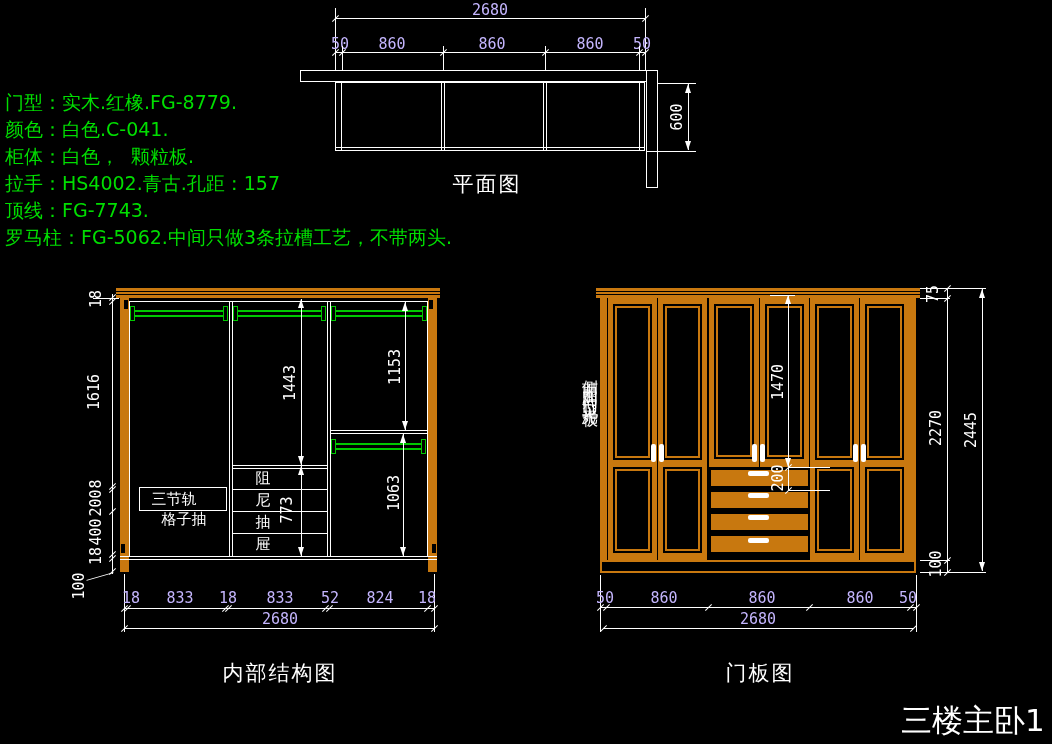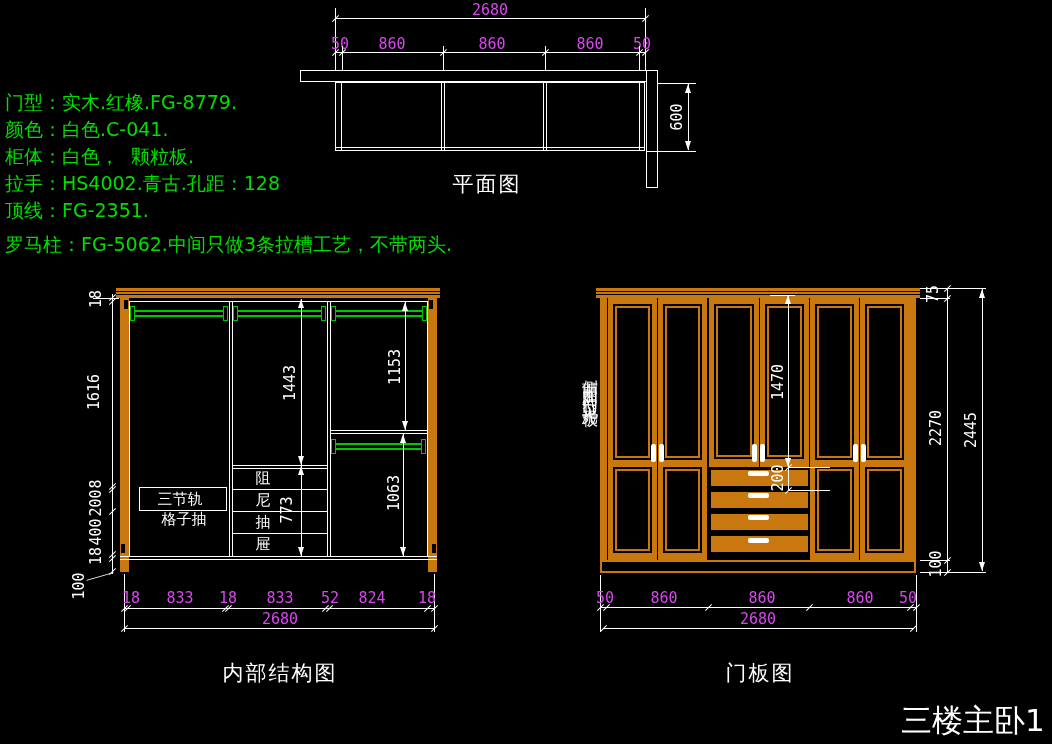--- a/index.html
+++ b/index.html
@@ -9,21 +9,21 @@
     background: #000; overflow: hidden;
     font-family: "DejaVu Sans","Liberation Sans",sans-serif;
   }
   .a  { position:absolute; }
   .hl { position:absolute; height:1px; background:#fff; }
   .vl { position:absolute; width:1px; background:#fff; }
   .bx { position:absolute; border:1px solid #fff; background:#000; }
   .or { position:absolute; background:#c8780f; }
   .blk{ position:absolute; background:#000; }
   
-  .dc { position:absolute; color:#d946ef; font:15px "DejaVu Sans Mono","Liberation Mono",monospace;
+  .dc { position:absolute; color:#c4b5fd; font:15px "DejaVu Sans Mono","Liberation Mono",monospace;
         white-space:nowrap; transform:translate(-50%,-50%); }
   
   .dv { position:absolute; color:#fff; font:15px "DejaVu Sans Mono","Liberation Mono",monospace;
         white-space:nowrap; transform:translate(-50%,-50%) rotate(-90deg); }
   
   .lb { position:absolute; color:#fff; font-size:15px; white-space:nowrap;
         transform:translate(-50%,-50%); font-family:"DejaVu Sans","Liberation Sans",sans-serif; }
   .ttl{ position:absolute; color:#fff; font-size:21px; white-space:nowrap;
         transform:translate(-50%,-50%); letter-spacing:2px; }
   .tk { position:absolute; width:9px; height:1px; background:#fff; transform:rotate(-45deg); }
@@ -42,23 +42,23 @@
 </style>
 </head>
 <body>
 
 <div id="canvas">
 
   <div>
     <div class="spec" style="top:90px">门型：实木.红橡.FG-8779.</div>
     <div class="spec" style="top:117px">颜色：白色.C-041.</div>
     <div class="spec" style="top:144px">柜体：白色，  颗粒板.</div>
-    <div class="spec" style="top:171px">拉手：HS4002.青古.孔距：128</div>
-    <div class="spec" style="top:198px">顶线：FG-2351.</div>
-    <div class="spec" style="top:232px">罗马柱：FG-5062.中间只做3条拉槽工艺，不带两头.</div>
+    <div class="spec" style="top:171px">拉手：HS4002.青古.孔距：157</div>
+    <div class="spec" style="top:198px">顶线：FG-7743.</div>
+    <div class="spec" style="top:225px">罗马柱：FG-5062.中间只做3条拉槽工艺，不带两头.</div>
   </div>
 
   <div>
 
     <span class="dc" style="left:490px;top:10px">2680</span>
     <div class="hl" style="left:335px;top:18px;width:310px"></div>
     <div class="tk" style="left:331px;top:18px"></div>
     <div class="tk" style="left:641px;top:18px"></div>
     <div class="vl" style="left:335px;top:8px;height:63px"></div>
     <div class="vl" style="left:645px;top:8px;height:63px"></div>
@@ -133,21 +133,21 @@
     <div class="rod" style="left:336px;top:310px;width:86px"></div>
     <div class="re" style="left:422px;top:306px"></div>
 
     <div class="hl" style="left:330px;top:430px;width:98px"></div>
     <div class="hl" style="left:330px;top:433px;width:98px"></div>
     <div class="re" style="left:331px;top:439px"></div>
     <div class="rod" style="left:336px;top:443px;width:85px"></div>
     <div class="re" style="left:421px;top:439px"></div>
 
     <div class="bx" style="left:139px;top:487px;width:88px;height:24px"></div>
-    <span class="lb" style="left:180px;top:499px">三节轨</span>
+    <span class="lb" style="left:174px;top:499px">三节轨</span>
     <span class="lb" style="left:184px;top:519px">格子抽</span>
 
     <div class="hl" style="left:232px;top:465px;width:95px"></div>
     <div class="hl" style="left:232px;top:468px;width:95px"></div>
     <div class="hl" style="left:232px;top:489px;width:95px"></div>
     <div class="hl" style="left:232px;top:511px;width:95px"></div>
     <div class="hl" style="left:232px;top:533px;width:95px"></div>
     <span class="lb" style="left:263px;top:478px">阻</span>
     <span class="lb" style="left:263px;top:500px">尼</span>
     <span class="lb" style="left:263px;top:522px">抽</span>
@@ -191,21 +191,21 @@
     <span class="dv" style="left:79px;top:586px">100</span>
     <div class="hl" style="left:86px;top:576px;width:28px;transform:rotate(-16deg)"></div>
 
     <div class="vl" style="left:124px;top:574px;height:58px"></div>
     <div class="vl" style="left:434px;top:574px;height:58px"></div>
     <span class="dc" style="left:131px;top:598px">18</span>
     <span class="dc" style="left:180px;top:598px">833</span>
     <span class="dc" style="left:228px;top:598px">18</span>
     <span class="dc" style="left:280px;top:598px">833</span>
     <span class="dc" style="left:330px;top:598px">52</span>
-    <span class="dc" style="left:372px;top:598px">824</span>
+    <span class="dc" style="left:380px;top:598px">824</span>
     <span class="dc" style="left:427px;top:598px">18</span>
     <div class="hl" style="left:124px;top:608px;width:311px"></div>
     <div class="tk" style="left:120px;top:608px"></div>
     <div class="tk" style="left:123px;top:608px"></div>
     <div class="tk" style="left:221px;top:608px"></div>
     <div class="tk" style="left:224px;top:608px"></div>
     <div class="tk" style="left:321px;top:608px"></div>
     <div class="tk" style="left:325px;top:608px"></div>
     <div class="tk" style="left:423px;top:608px"></div>
     <div class="tk" style="left:430px;top:608px"></div>

